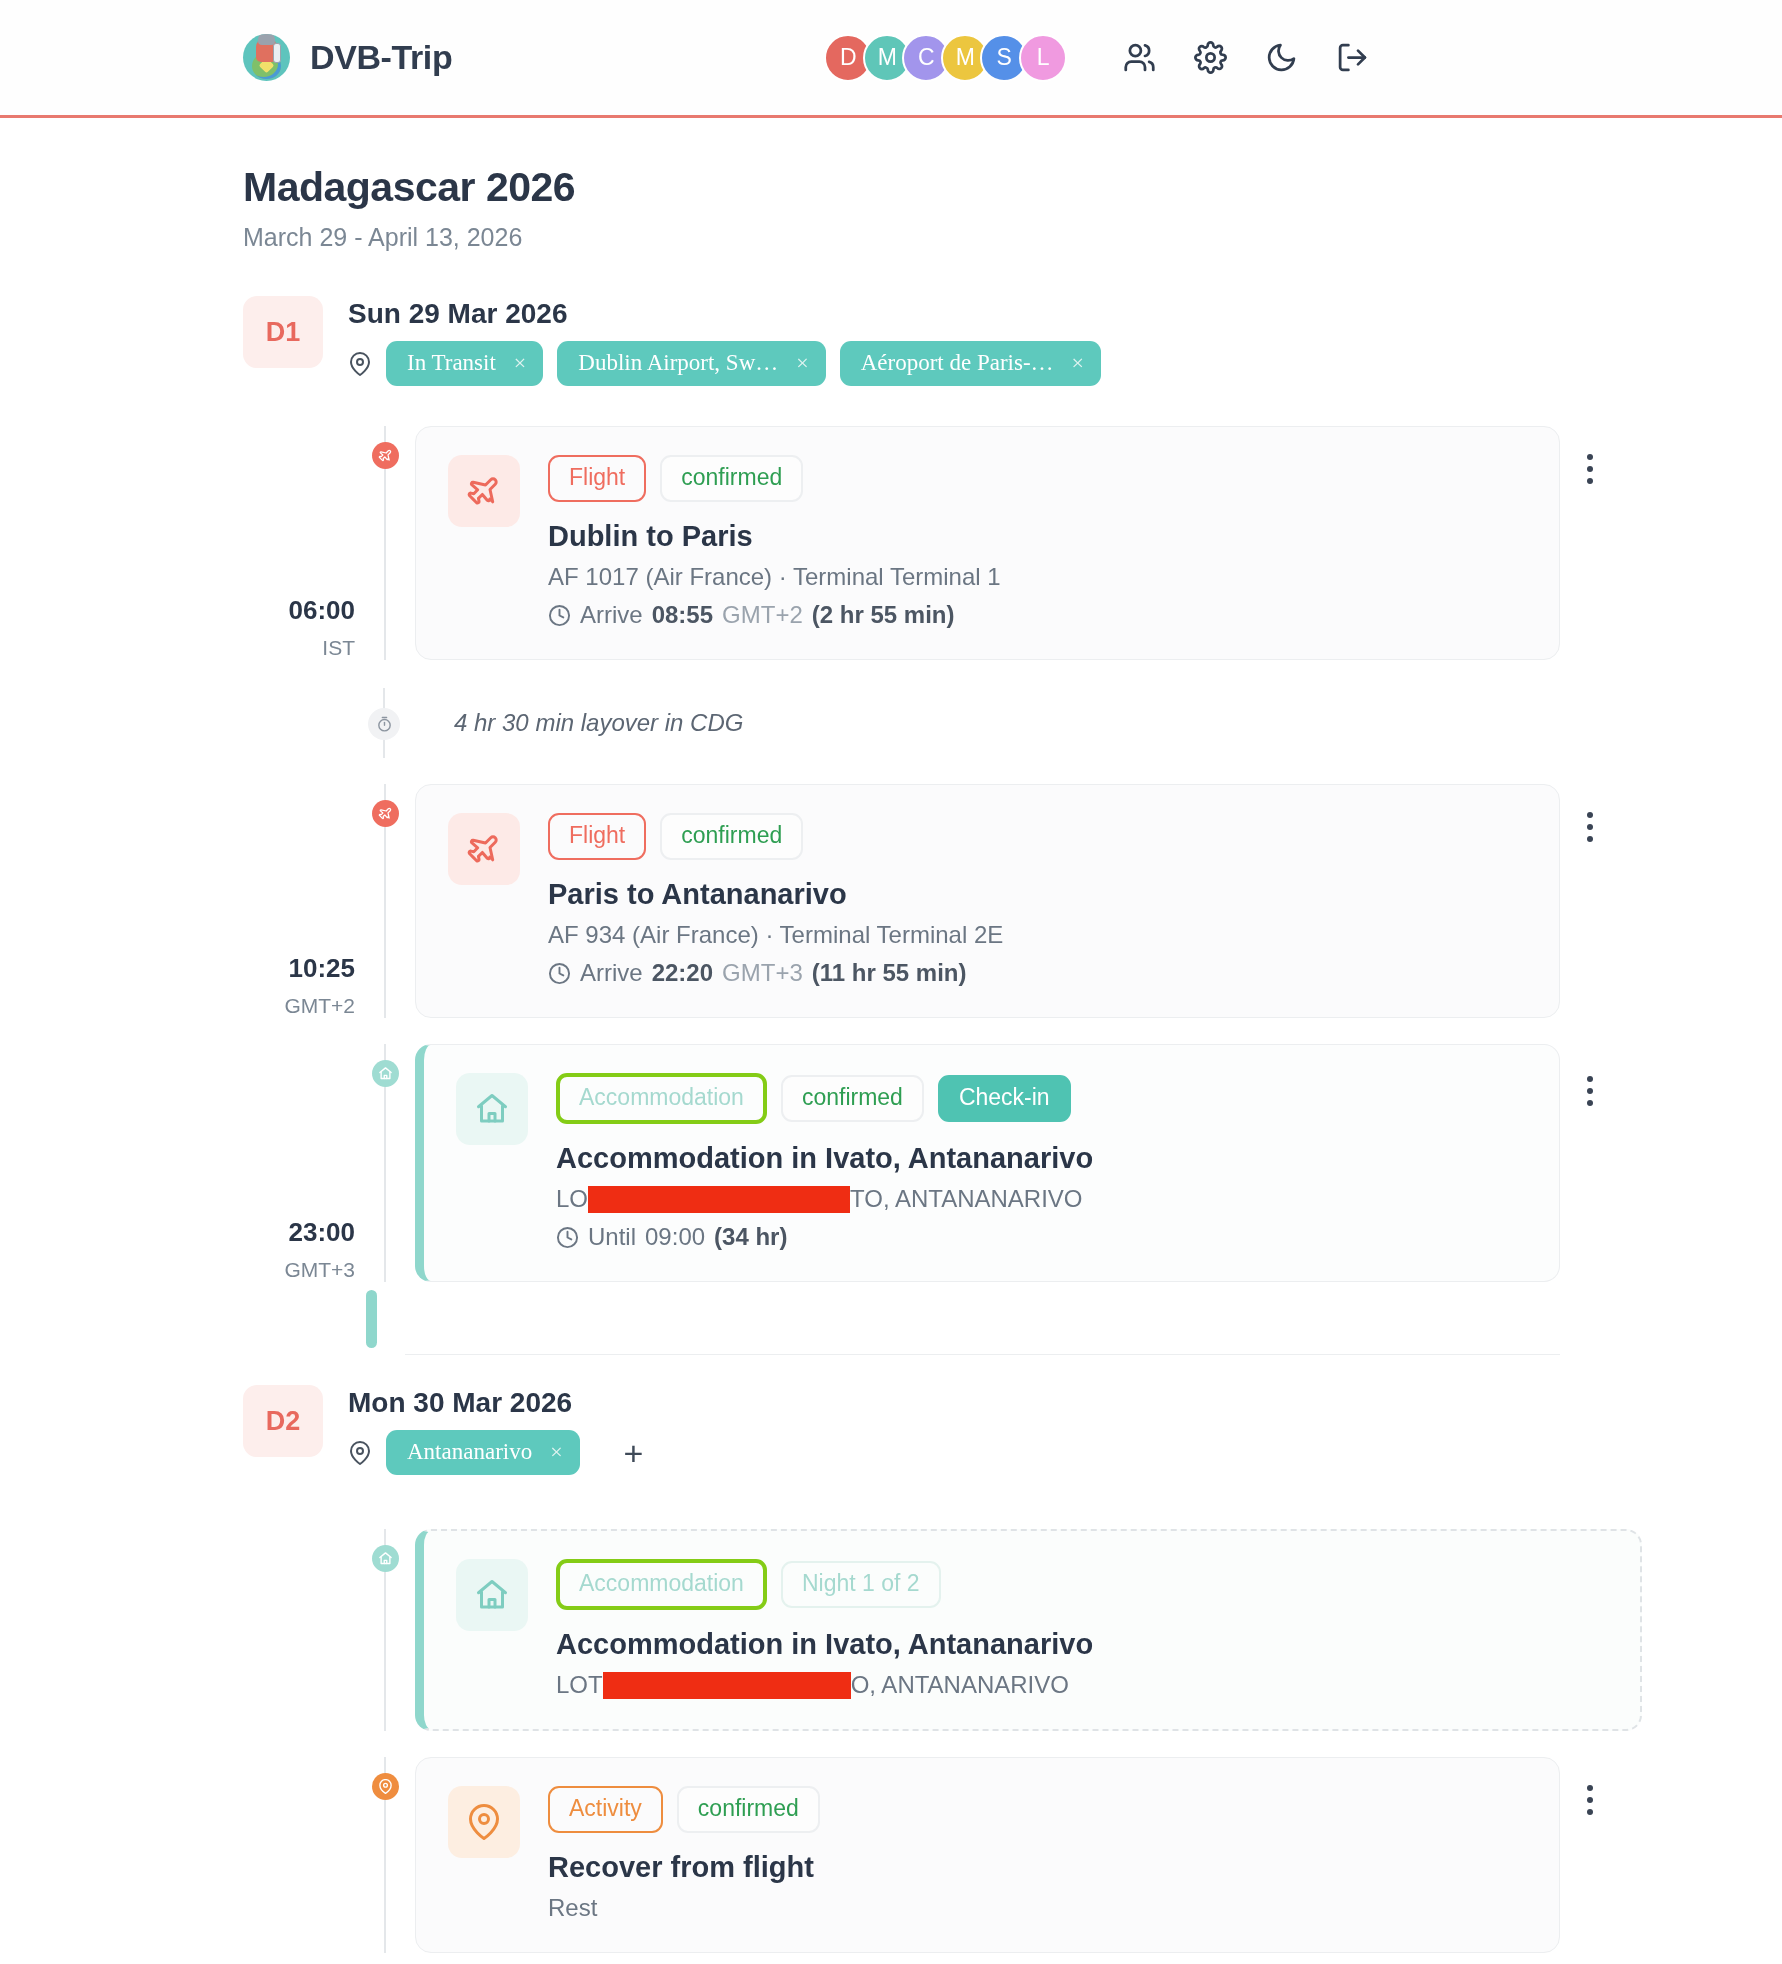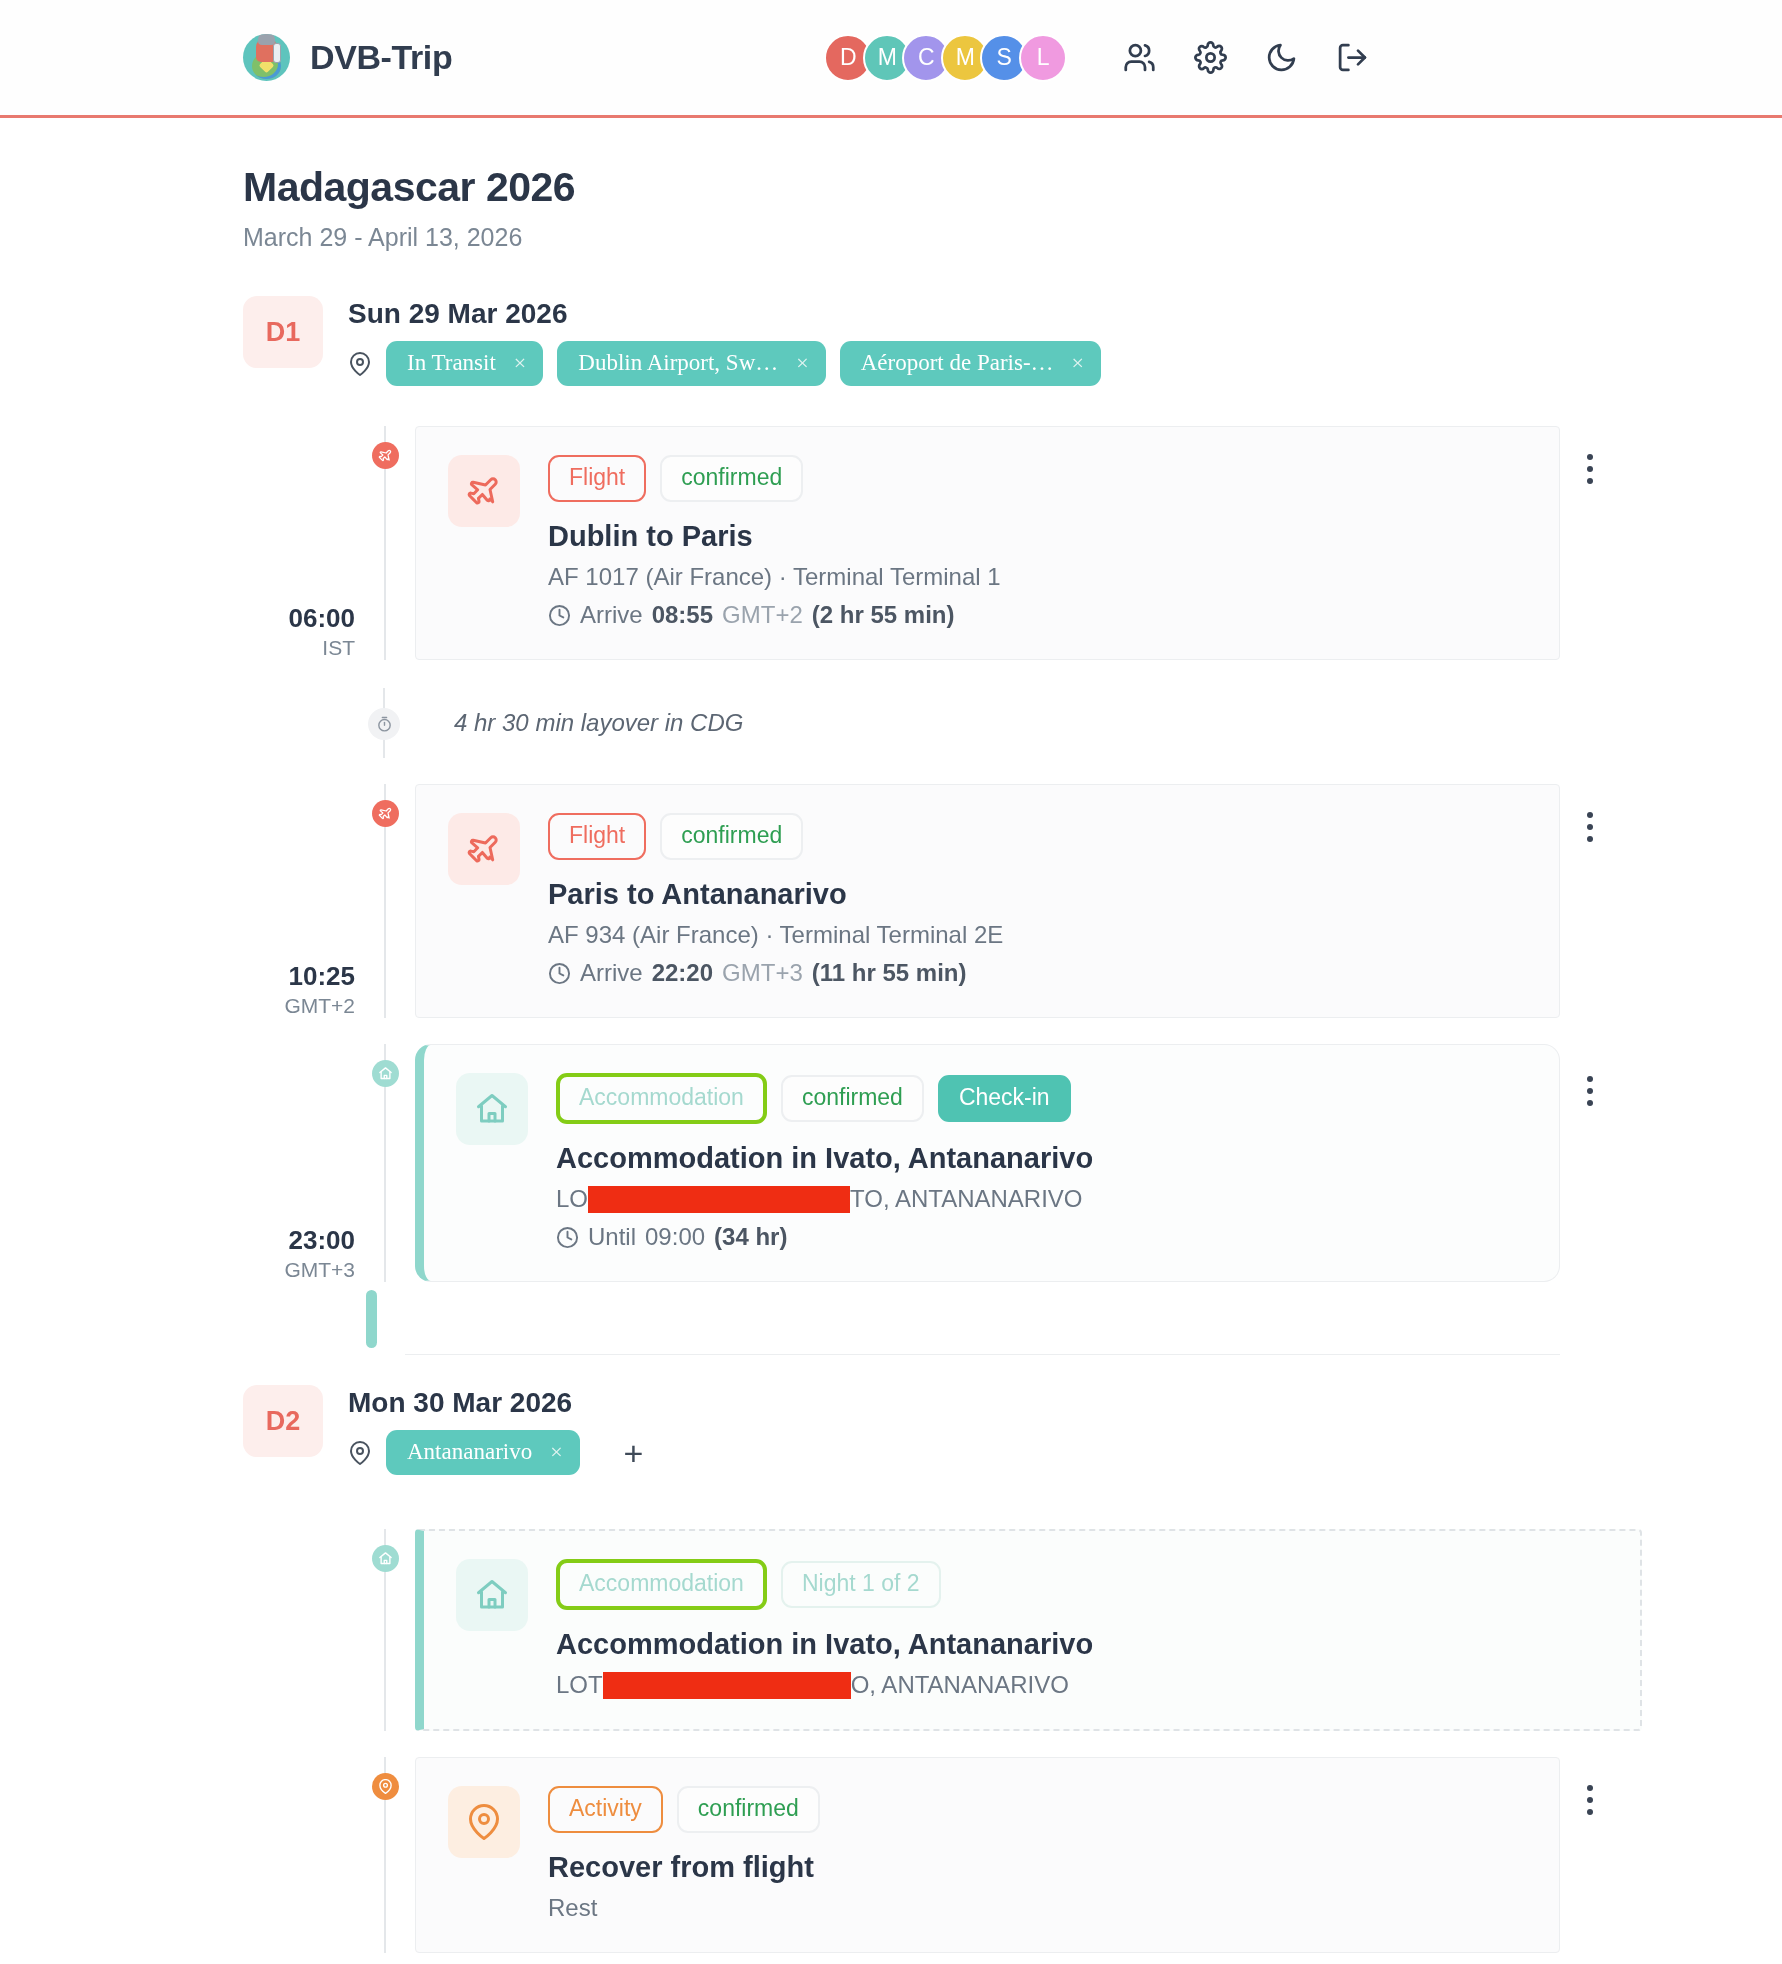--- a/index.html
+++ b/index.html
@@ -99,41 +99,41 @@
     font-size: 34px; color: #3f4a58; line-height: 1; margin-left: 30px;
     cursor: pointer; font-weight: 300;
   }
 
   
   .row { display: flex; align-items: flex-end; padding-left: 243px; position: relative; }
   .row-time {
     width: 112px; flex: 0 0 auto; text-align: right; padding-top: 14px;
   }
   .row-time .t { font-size: 26px; font-weight: bold; color: #2b3648; }
-  .row-time .tz { font-size: 21px; color: #7b8794; margin-top: 2px; }
+  .row-time .tz { font-size: 21px; color: #7b8794; margin-top: 10px; }
 
   .rail { width: 60px; flex: 0 0 auto; position: relative; align-self: stretch; }
   .rail .line {
     position: absolute; left: 29px; top: 0; bottom: 0; width: 2px; background: #e4e7ea;
   }
   .rail .dot {
     position: absolute; left: 17px; top: 16px; width: 27px; height: 27px;
     border-radius: 50%; display: flex; align-items: center; justify-content: center;
     color: #fff; z-index: 2;
   }
   .rail .dot svg { width: 15px; height: 15px; display: block; }
   .dot.flight { background: #ef6d5f; }
   .dot.stay   { background: #9fdcd2; }
   .dot.act    { background: #ef8d3f; }
   .dot.plain  { background: #f1f2f4; color: #8c95a0; }
 
   .card-wrap { flex: 1 1 auto; padding-right: 222px; position: relative; }
 
   .card {
-    background: #fbfbfc; border: 1px solid #eceef0; border-radius: 4px;
+    background: #fbfbfc; border: 1px solid #eceef0; border-radius: 16px;
     padding: 28px 32px 30px 32px; display: flex; gap: 28px;
     position: relative;
   }
   .card.stay { border-left: 9px solid #8fd7cc; border-radius: 16px; background: #fcfdfd; }
   .card.dashed { border: 2px dashed #dfe3e6; border-left: 9px solid #8fd7cc; background: #fbfdfc; }
 
   .card-icon {
     width: 72px; height: 72px; border-radius: 14px; flex: 0 0 auto;
     display: flex; align-items: center; justify-content: center;
   }

